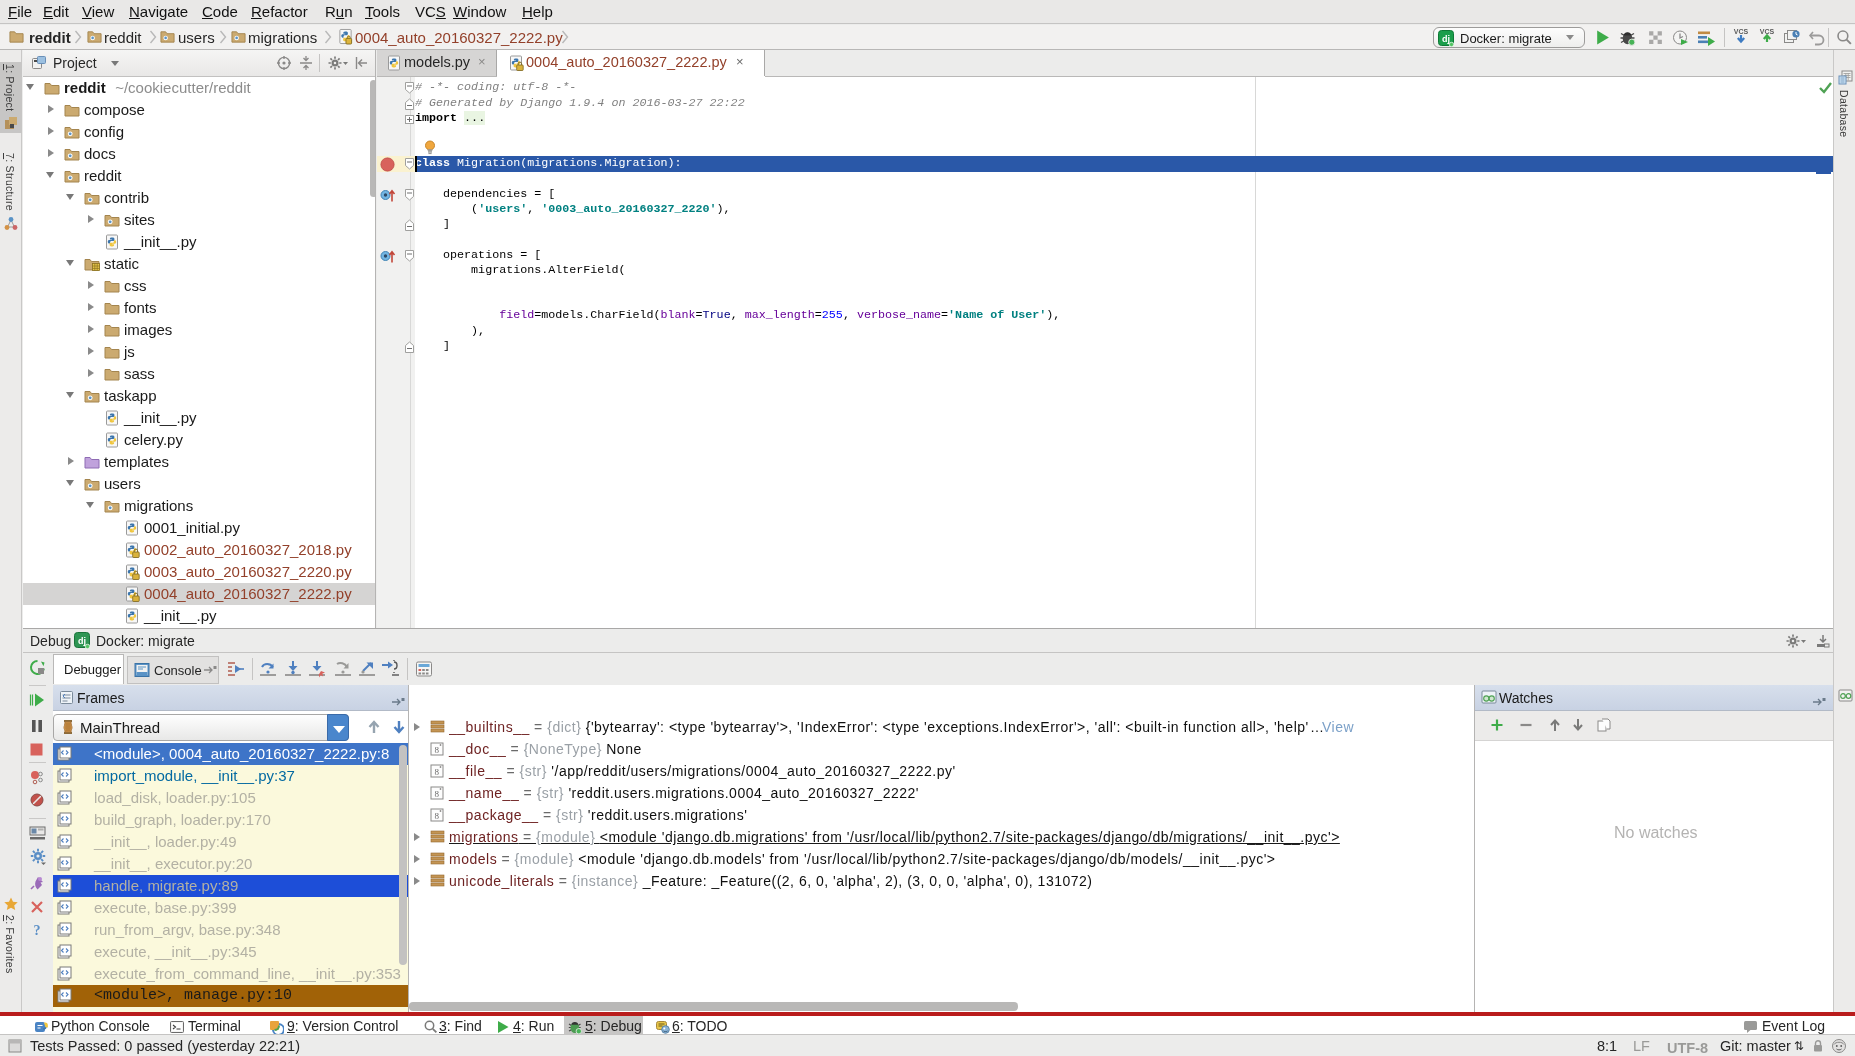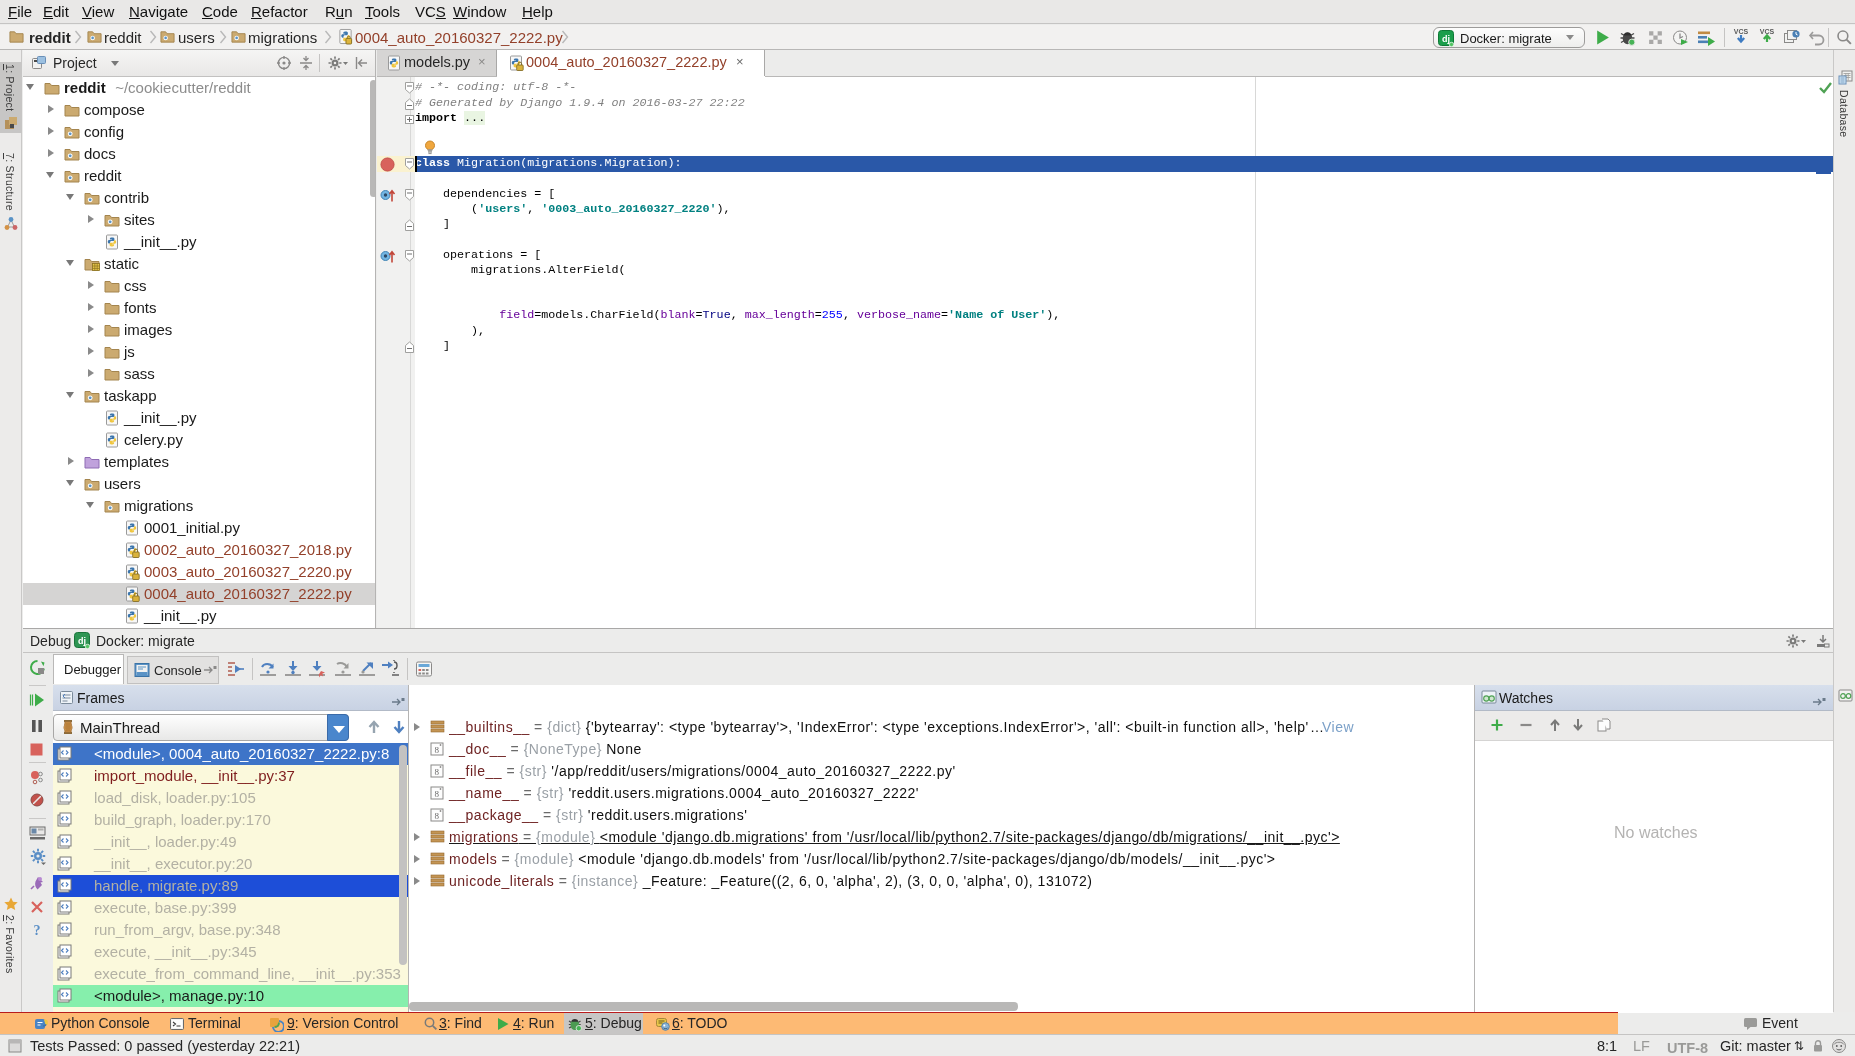--- a/index.html
+++ b/index.html
@@ -45,21 +45,21 @@
 #dbgtabs { left:30px; top:25px; width:1780px; height:30px; }
 #dbgleft { left:0; top:0; width:30px; height:384px; }
 #frames { left:30px; top:56px; width:356px; height:328px; background:#fff; border-right:1px solid #b5b4b3; }
 #variables { left:386px; top:56px; width:1066px; height:328px; background:#fff; border-right:1px solid #b5b4b3; }
 #variables .frow { font-size:14px; letter-spacing:0.5px; }
 #watches { left:1452px; top:56px; width:358px; height:328px; background:#fff; }
 .phead { position:absolute; left:0; top:0; height:26px; width:100%; background:linear-gradient(#d7dfec,#c8d2e3); border-bottom:1px solid #b2bac7; font-size:14px; color:#1a1a1a; }
 .frow { position:absolute; left:0; width:100%; height:22px; font-size:13.5px; }
 #frames .frow { font-size:15px; }
 
-#bottombar { left:0; top:1012px; width:1618px; height:22px; background:#fdba74; border-top:1px solid #b91c1c; font-size:14px; }
+#bottombar { left:0; top:1012px; width:1855px; height:22px; background:#ffffff; border-top:4px solid #b91c1c; font-size:14px; }
 #statusbar { left:0; top:1034px; width:1855px; height:22px; background:#ececeb; border-top:1px solid #c5c4c3; font-size:14.5px; }
 .bbtn { position:absolute; top:0; height:21px; line-height:21px; color:#262626; }
 u { text-decoration:underline; }
 </style>
 </head>
 <body>
 <div id="root">
   <div id="menubar" class="abs">
     <span class="mi" style="left:8px"><u>F</u>ile</span>
     <span class="mi" style="left:43px"><u>E</u>dit</span>
@@ -726,21 +726,21 @@
             <path d="M9 3v10M4.5 9L9 14l4.5-5" fill="none" stroke="#4f80c0" stroke-width="2.4"></path>
           </svg></span>
       <div class="frow" style="top:58px;background:#3e74c8;color:#fff;">
           <span class="abs" style="left:4px;top:3px;"><svg width="15" height="15" viewBox="0 0 15 15">
               <rect x="1" y="3" width="11" height="11" fill="#fff" stroke="#7a7a79"></rect>
               <rect x="3" y="1" width="11" height="11" fill="#fff" stroke="#7a7a79"></rect>
               <path d="M6.5 4.5l-2 2 2 2M9 4.5l2 2-2 2" fill="none" stroke="#4f80c0" stroke-width="1.1"></path>
             </svg></span>
           <span class="abs" style="left:41px;top:2px;white-space:pre;">&lt;module&gt;, 0004_auto_20160327_2222.py:8</span>
         </div>
-      <div class="frow" style="top:80px;background:#fbf9dc;color:#7f1d1d;">
+      <div class="frow" style="top:80px;background:#fbf9dc;color:#0369a1;">
           <span class="abs" style="left:4px;top:3px;"><svg width="15" height="15" viewBox="0 0 15 15">
               <rect x="1" y="3" width="11" height="11" fill="#fff" stroke="#7a7a79"></rect>
               <rect x="3" y="1" width="11" height="11" fill="#fff" stroke="#7a7a79"></rect>
               <path d="M6.5 4.5l-2 2 2 2M9 4.5l2 2-2 2" fill="none" stroke="#4f80c0" stroke-width="1.1"></path>
             </svg></span>
           <span class="abs" style="left:41px;top:2px;white-space:pre;">import_module, __init__.py:37</span>
         </div>
       <div class="frow" style="top:102px;background:#fbf9dc;color:#b3b1a4;">
           <span class="abs" style="left:4px;top:3px;"><svg width="15" height="15" viewBox="0 0 15 15">
               <rect x="1" y="3" width="11" height="11" fill="#fff" stroke="#7a7a79"></rect>
@@ -806,21 +806,21 @@
           <span class="abs" style="left:41px;top:2px;white-space:pre;">execute, __init__.py:345</span>
         </div>
       <div class="frow" style="top:278px;background:#fbf9dc;color:#b3b1a4;">
           <span class="abs" style="left:4px;top:3px;"><svg width="15" height="15" viewBox="0 0 15 15">
               <rect x="1" y="3" width="11" height="11" fill="#fff" stroke="#7a7a79"></rect>
               <rect x="3" y="1" width="11" height="11" fill="#fff" stroke="#7a7a79"></rect>
               <path d="M6.5 4.5l-2 2 2 2M9 4.5l2 2-2 2" fill="none" stroke="#4f80c0" stroke-width="1.1"></path>
             </svg></span>
           <span class="abs" style="left:41px;top:2px;white-space:pre;">execute_from_command_line, __init__.py:353</span>
         </div>
-      <div class="frow" style="top:300px;background:#86efac;color:#1a1a1a;">
+      <div class="frow" style="top:300px;background:#a16207;color:#1a1a1a;font-family:Liberation Mono, monospace;">
           <span class="abs" style="left:4px;top:3px;"><svg width="15" height="15" viewBox="0 0 15 15">
               <rect x="1" y="3" width="11" height="11" fill="#fff" stroke="#7a7a79"></rect>
               <rect x="3" y="1" width="11" height="11" fill="#fff" stroke="#7a7a79"></rect>
               <path d="M6.5 4.5l-2 2 2 2M9 4.5l2 2-2 2" fill="none" stroke="#4f80c0" stroke-width="1.1"></path>
             </svg></span>
           <span class="abs" style="left:41px;top:2px;white-space:pre;">&lt;module&gt;, manage.py:10</span>
         </div>
       <div class="frow" style="top:322px;background:#fbf9dc;height:6px;"></div>
       <div class="abs" style="left:346px;top:60px;width:8px;height:220px;background:#c3c2c1;border-radius:4px;"></div>
     </div>

